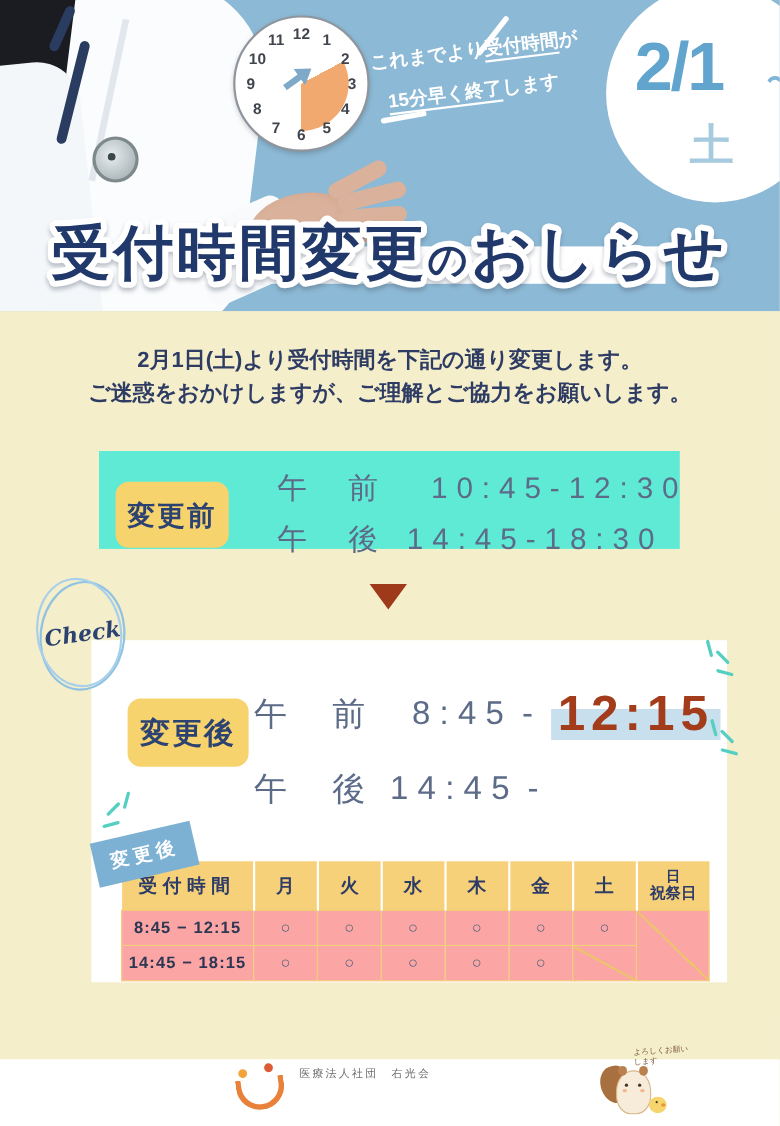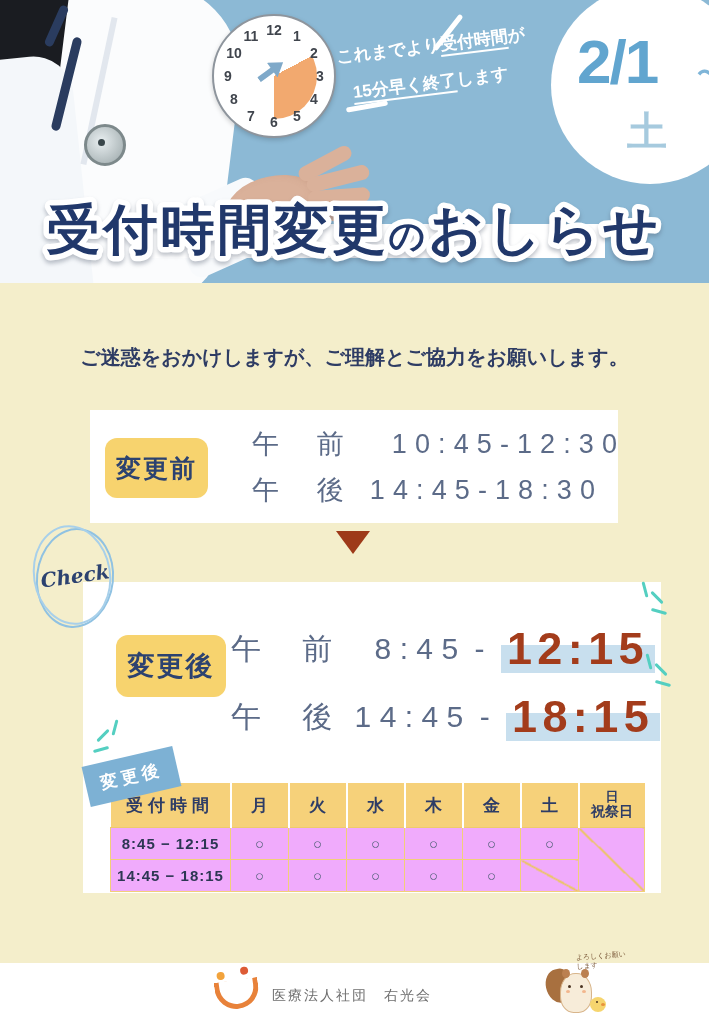--- a/index.html
+++ b/index.html
@@ -69,21 +69,21 @@
   
   .title-band{position:absolute;left:150px;top:224px;width:455px;height:34px;background:#fff;z-index:4;}
   .title-svg{position:absolute;left:0;top:168px;width:709px;height:115px;z-index:5;
              filter:drop-shadow(0 3px 2px rgba(70,80,100,.35));}
 
   
   .cream{position:absolute;left:0;top:283px;width:709px;height:680px;background:#f4eecb;}
   .intro1,.intro2{position:absolute;left:0;width:709px;text-align:center;color:#2e3c64;font-size:20px;font-weight:700;}
   .intro1{top:31px;} .intro2{top:61px;}
 
-  .before{position:absolute;left:90px;top:127px;width:528px;height:113px;background:#ffffff;text-align:center;}
+  .before{position:absolute;left:90px;top:127px;width:528px;height:89px;background:#5eead4;text-align:center;}
   .chip{background:#f7d36e;border-radius:12px;color:#2c4270;font-weight:800;
         display:flex;align-items:center;justify-content:center;}
   .before-chip{position:absolute;left:15px;top:28px;width:103px;height:60px;font-size:25px;letter-spacing:2px;}
   .b-row{position:absolute;left:162px;height:36px;display:flex;align-items:center;
          color:#5c6b88;font-size:27px;letter-spacing:.3em;white-space:nowrap;}
   .b-row .period{word-spacing:14px;margin-right:40px;}
   .b-row1{top:16px;} .b-row2{top:62px;} .b-row2 .period{margin-right:18px;}
 
   .down-arrow{position:absolute;left:336px;top:248px;width:0;height:0;
               border-left:17px solid transparent;border-right:17px solid transparent;
@@ -118,34 +118,34 @@
        font-size:17px;letter-spacing:4px;padding:9px 15px;transform:rotate(-13deg);z-index:3;}
 
   
   .sched{position:absolute;left:27px;top:201px;border-collapse:collapse;table-layout:fixed;width:534px;}
   .sched th{background:#f6d17a;color:#2d3c66;font-size:17px;font-weight:700;height:44px;
             border-right:2px solid #fff;border-bottom:1px solid #eecb6d;padding:0;text-align:center;}
   .sched th:last-child{border-right:none;}
   .sched .h-time{letter-spacing:5px;}
   .sched .h-holiday div{line-height:1.1;}
   .sched .h-holiday .hl1{font-size:13px;} .sched .h-holiday .hl2{font-size:14px;}
-  .sched td{background:#f0abfc;border:1px solid #f2cf79;height:31px;text-align:center;padding:0;margin-top:18px;}
+  .sched td{background:#fca5a5;border:1px solid #f2cf79;height:31px;text-align:center;padding:0;margin-top:18px;}
   .sched .t-time{font-size:15px;color:#2c3753;font-weight:700;letter-spacing:1px;}
   .sched .t-mark{font-size:15px;color:#55627c;}
   .sched .diag{background-image:linear-gradient(to right top,transparent calc(50% - 1px),
                #ecc46a calc(50% - 1px),#ecc46a calc(50% + 1px),transparent calc(50% + 1px));}
 
   
   .footer{position:absolute;left:0;top:963px;width:709px;height:61px;background:#fff;}
   .logo{position:absolute;left:211px;top:5px;width:50px;height:48px;transform:rotate(-8deg);}
   .logo-u{position:absolute;left:4px;top:12px;width:34px;height:24px;border:5px solid #e8823a;
           border-top:none;border-radius:0 0 26px 26px;}
   .eye-l{position:absolute;left:8px;top:2px;width:8px;height:8px;border-radius:50%;background:#f2a33c;}
   .eye-r{position:absolute;left:32px;top:0;width:8px;height:8px;border-radius:50%;background:#dd5b35;}
-  .org{position:absolute;left:272px;top:24px;font-size:14px;color:#6e6e6e;letter-spacing:2px;}
+  .org{position:absolute;left:272px;top:6px;font-size:10px;color:#6e6e6e;letter-spacing:2px;}
   .clinic{position:absolute;left:270px;top:20px;font-size:23px;color:#434343;letter-spacing:1px;font-weight:600;}
   .mascot{position:absolute;left:546px;top:-12px;width:80px;height:72px;}
   .m-note{position:absolute;left:30px;top:0;width:52px;font-size:7px;color:#7c5a3a;line-height:1.3;transform:rotate(-4deg);}
   .m-tail{position:absolute;left:0;top:18px;width:26px;height:34px;background:#a8703f;
           border-radius:55% 45% 40% 60%;transform:rotate(-12deg);}
   .m-body{position:absolute;left:14px;top:22px;width:30px;height:38px;background:#f7ecd9;
           border:1px solid #d8b58b;border-radius:48% 48% 42% 42%;}
   .m-ear{position:absolute;width:8px;height:9px;background:#bb8050;border-radius:60%;}
   .m-ear-l{left:16px;top:18px;} .m-ear-r{left:35px;top:18px;}
   .m-eye{position:absolute;width:3px;height:3px;background:#4a3320;border-radius:50%;}
@@ -213,20 +213,21 @@
   </div>
 
   <div class="title-band"></div>
   <svg class="title-svg" viewBox="0 0 709 115">
     <text x="354" y="80" text-anchor="middle" font-family="Liberation Sans, sans-serif" font-size="54" font-weight="bold" letter-spacing="3" fill="#21386b" stroke="#ffffff" stroke-width="11" paint-order="stroke" stroke-linejoin="round">
       <tspan>受付時間変更</tspan><tspan font-size="36">の</tspan><tspan>おしらせ</tspan>
     </text>
   </svg>
 
   <div class="cream">
+    <div class="intro1">2月1日(土)より受付時間を下記の通り変更します。</div>
     <div class="intro2">ご迷惑をおかけしますが、ご理解とご協力をお願いします。</div>
 
     <div class="before">
       <div class="chip before-chip">変更前</div>
       <div class="b-row b-row1">
         <span class="period">午 前</span>
         <span class="time">10:45-12:30</span>
       </div>
       <div class="b-row b-row2">
         <span class="period">午 後</span>
@@ -246,21 +247,20 @@
       <div class="a-row a-row1">
         <span class="period">午 前</span>
         <span>8:45</span>
         <span class="a-dash">-</span>
         <span class="big-time">12:15</span>
       </div>
       <div class="a-row a-row2">
         <span class="period">午 後</span>
         <span>14:45</span>
         <span class="a-dash">-</span>
-        <span class="big-time">18:15</span>
       </div>
 
       <div class="burst burst-r1">
           <i></i>
           <i></i>
           <i></i>
         </div>
       <div class="burst burst-r2">
           <i></i>
           <i></i>

